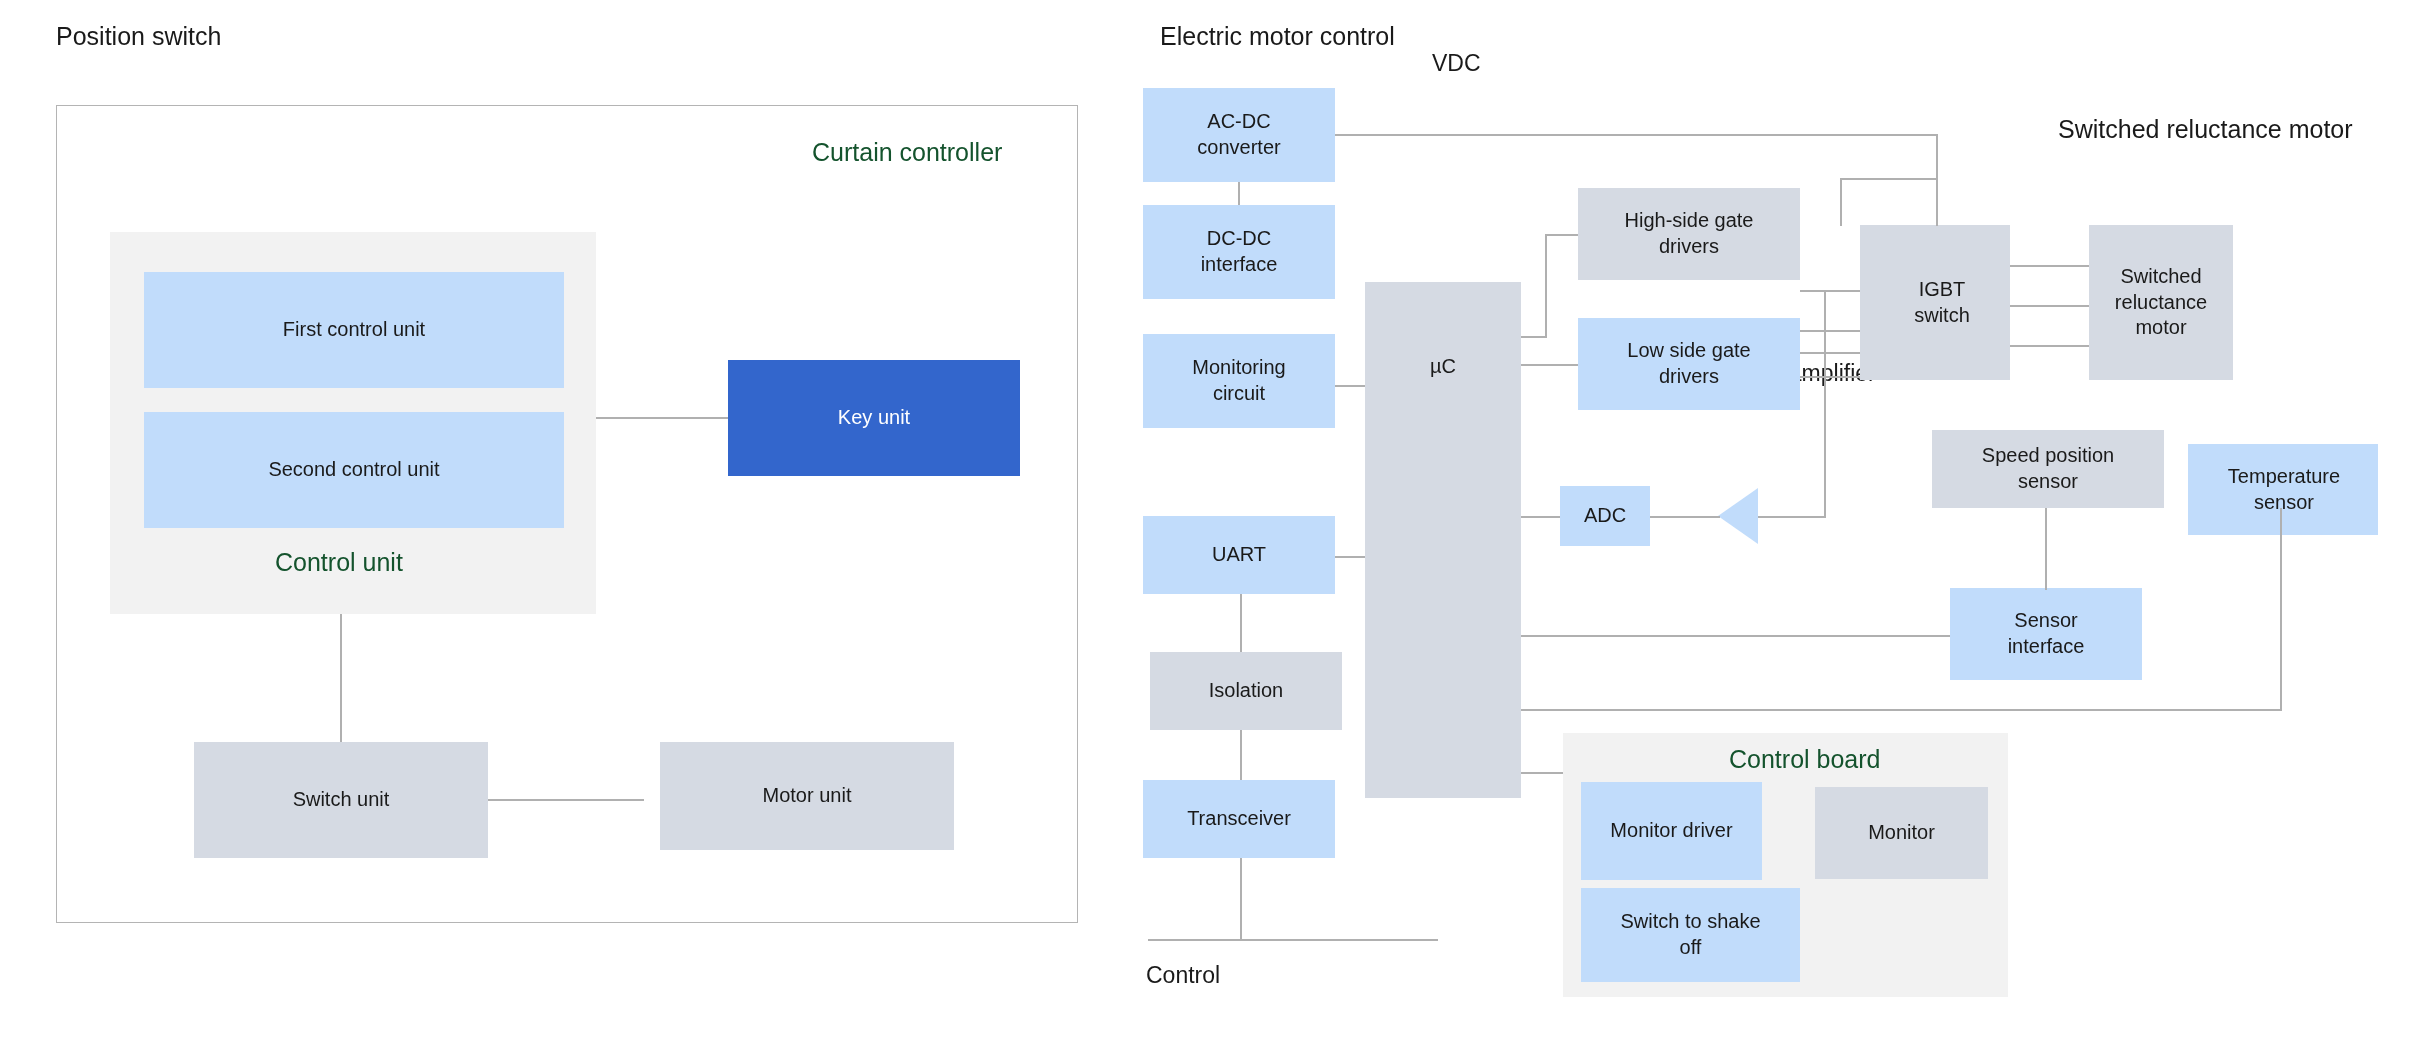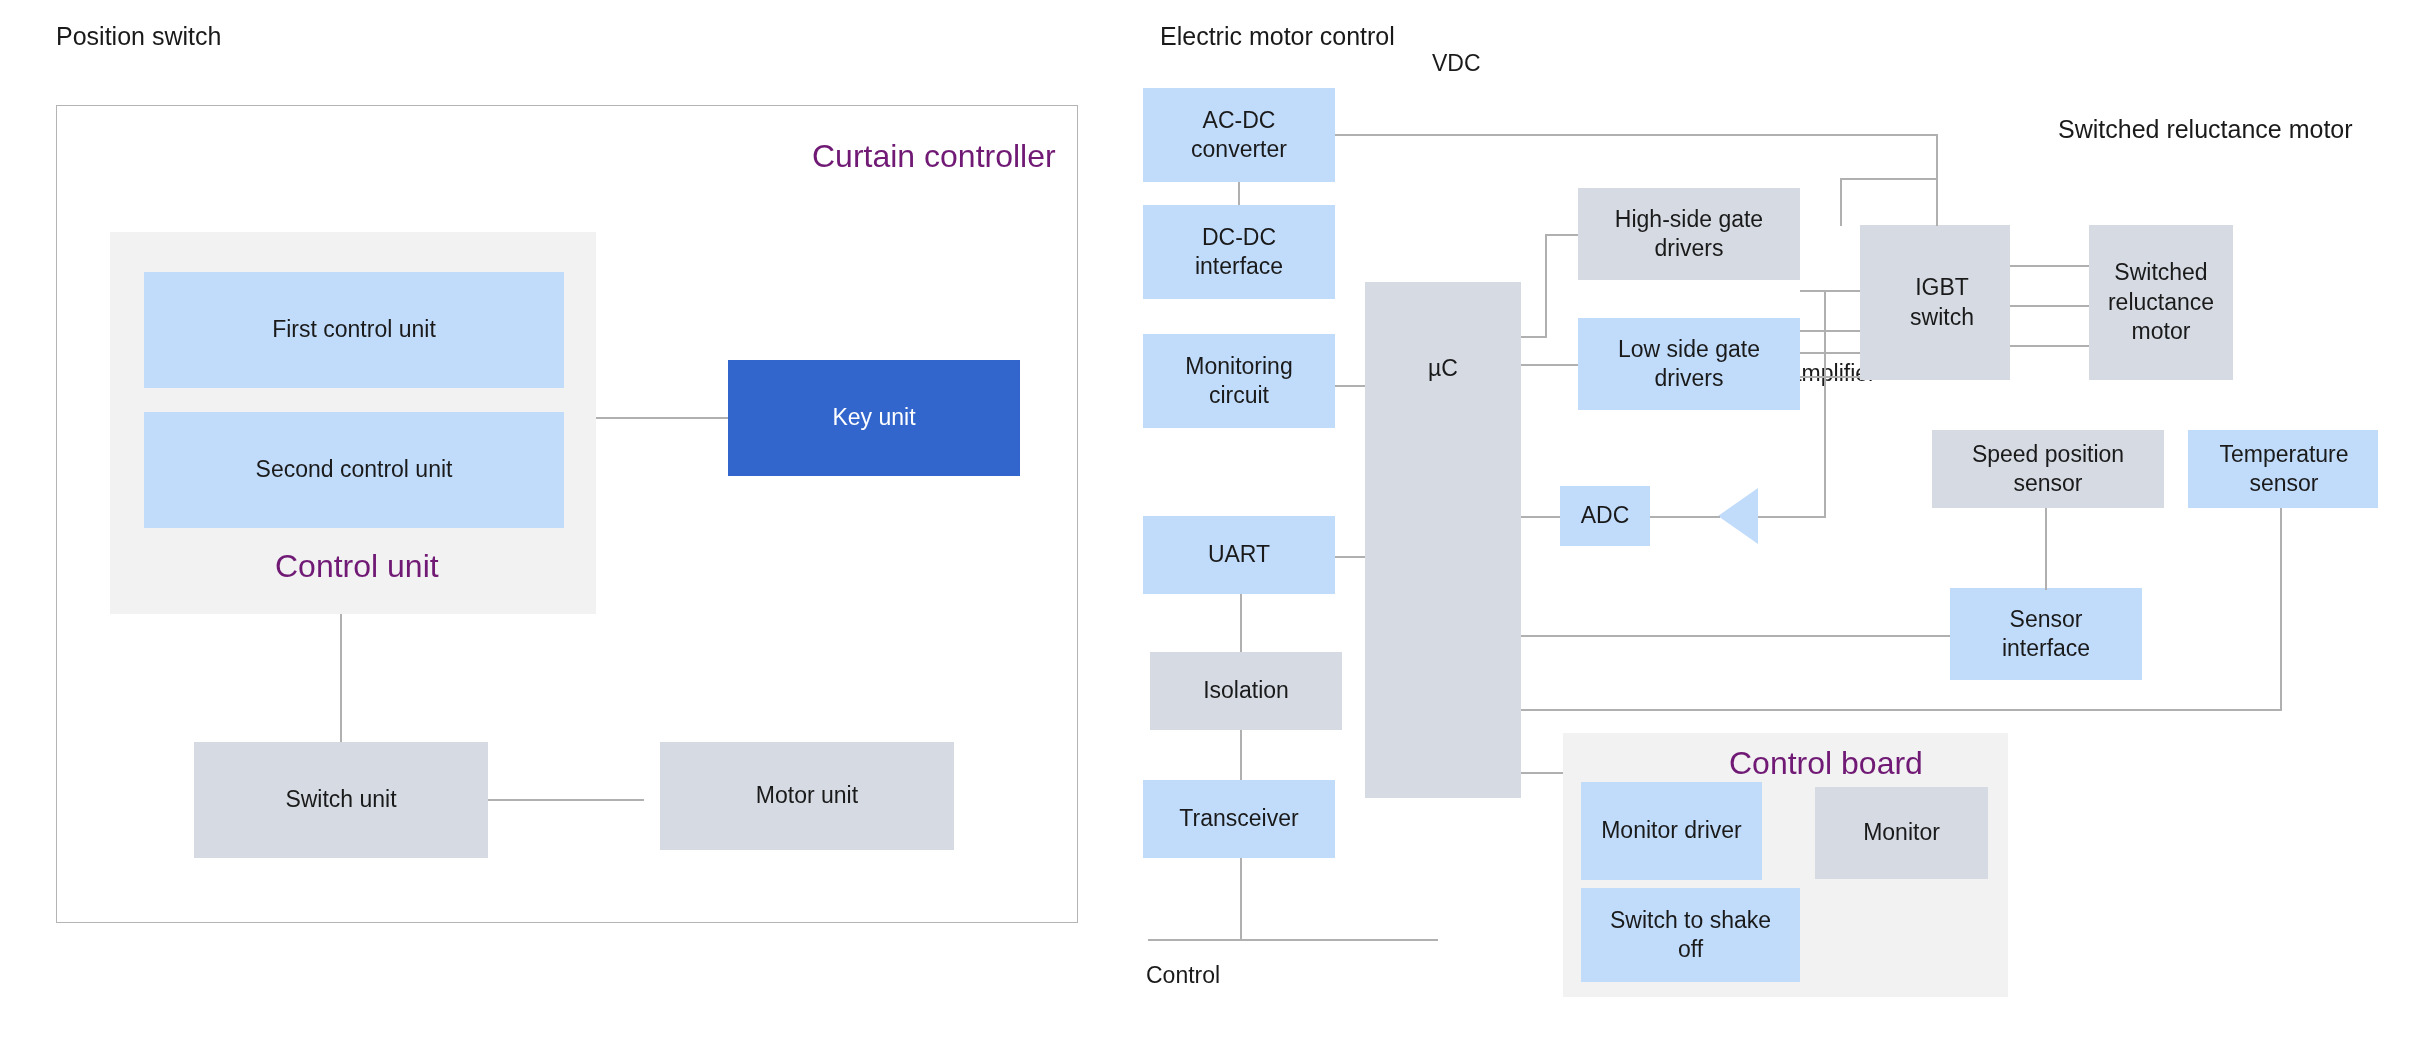--- a/index.html
+++ b/index.html
@@ -19,34 +19,34 @@
     overflow: hidden;
   }
   
   .node {
     position: absolute;
     box-sizing: border-box;
     display: flex;
     align-items: center;
     justify-content: center;
     text-align: center;
-    font-size: 23px;
+    font-size: 20px;
     line-height: 1.28;
     padding: 2px 6px;
     white-space: pre-line;
   }
   .node.blue      { background: #c1dcfb; color: #1a1a1a; }
   .node.gray      { background: #d5dae3; color: #1a1a1a; }
   .node.darkblue  { background: #3366cc; color: #ffffff; }
   .node.group     { background: #f2f2f2; color: #1a1a1a; align-items: flex-start; }
 
   .group-title {
     position: absolute;
-    font-size: 32px;
-    color: #701a75;
+    font-size: 25px;
+    color: #14532d;
     white-space: nowrap;
   }
   .free-label {
     position: absolute;
     font-size: 23px;
     color: #1a1a1a;
     white-space: nowrap;
   }
   .section-title {
     position: absolute;
@@ -144,21 +144,21 @@
   <div class="node gray" style="left:1860px; top:225px; width:150px; height:155px;padding-left:20px;">IGBT
 switch</div>
 
   <div class="node gray" style="left:2089px; top:225px; width:144px; height:155px;">Switched
 reluctance
 motor</div>
 
   <div class="node gray" style="left:1932px; top:430px; width:232px; height:78px;">Speed  position
 sensor</div>
 
-  <div class="node blue" style="left:2188px; top:430px; width:190px; height:78px;padding-left:8px;">Temperature
+  <div class="node blue" style="left:2188px; top:444px; width:190px; height:91px;padding-left:8px;">Temperature
 sensor</div>
 
   <div class="node blue" style="left:1950px; top:588px; width:192px; height:92px;">Sensor
 interface</div>
 
   <div class="node group" style="left:1563px; top:733px; width:445px; height:264px;"></div>
   <div class="group-title" style="left:1729px; top:745px;">Control board</div>
 
   <div class="node blue" style="left:1581px; top:782px; width:181px; height:98px;">Monitor driver</div>
 

